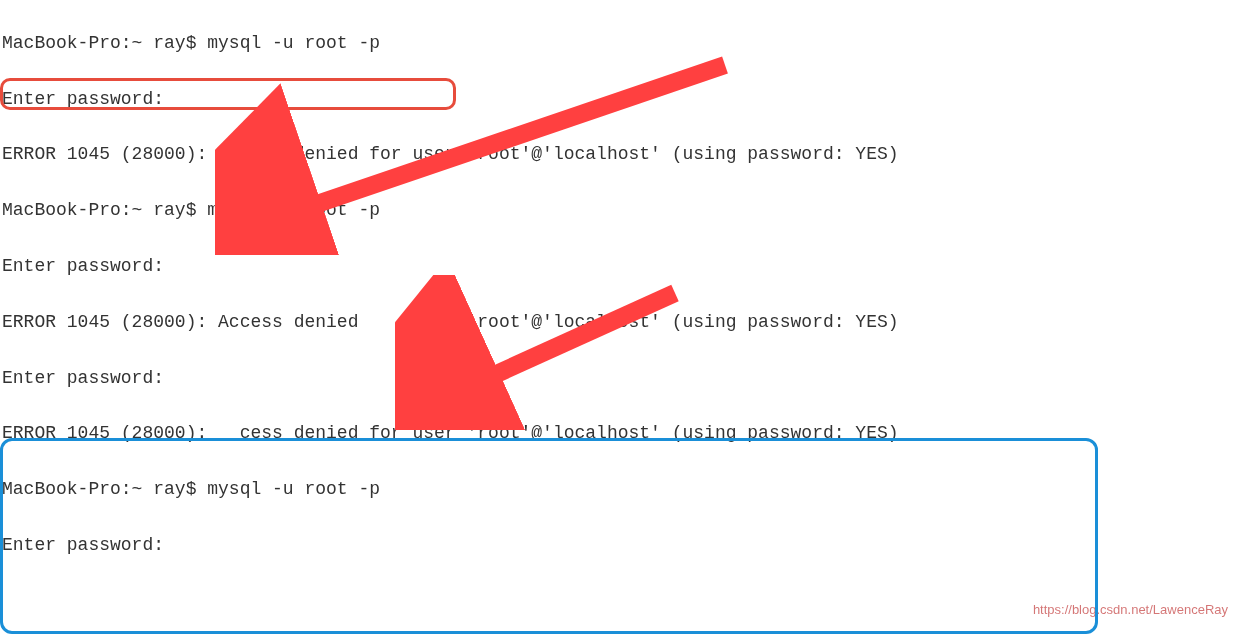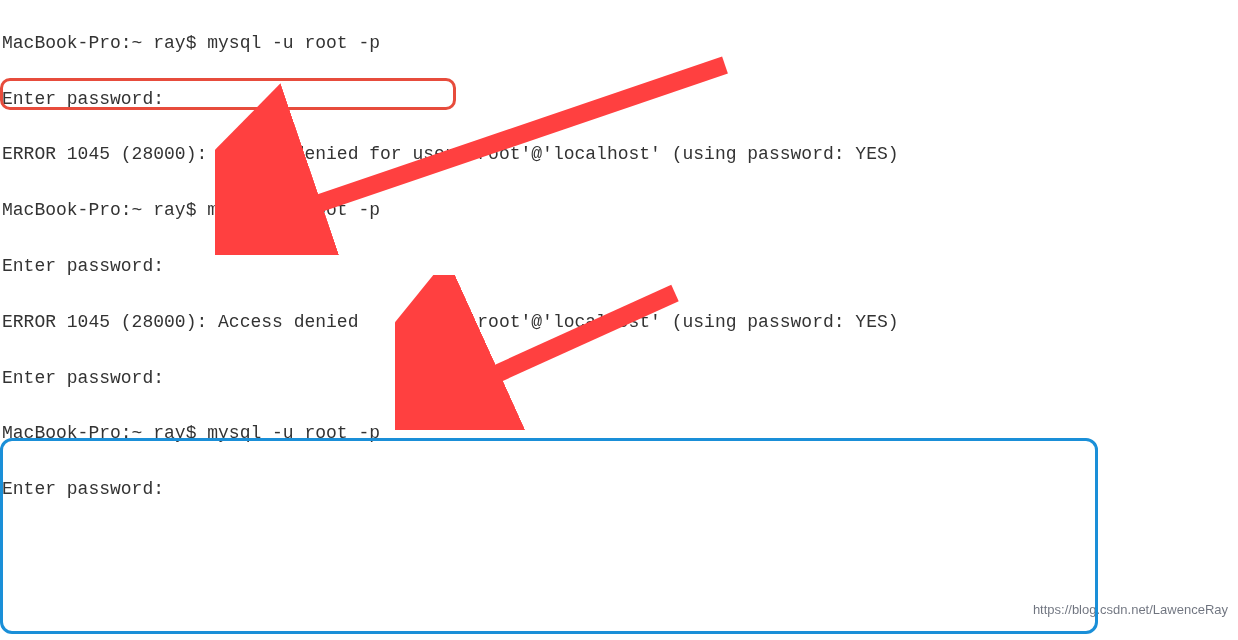--- a/index.html
+++ b/index.html
@@ -43,38 +43,39 @@
     }
     .arrow-container {
       position: absolute;
       z-index: 4;
       pointer-events: none;
     }
     .watermark {
       position: absolute;
       right: 10px;
       bottom: 20px;
-      color: #0f172a;
+      color: #b91c1c;
       font-family: Arial, sans-serif;
       font-size: 13px;
       z-index: 2;
       opacity: 0.6;
     }
   </style>
 </head>
 <body>
 
 <div class="terminal">
 <span class="line"><span>MacBook-Pro:~ ray$ </span><span>mysql -u root -p</span></span>
 <span class="line">Enter password:</span>
 <span class="line">ERROR 1045 (28000): Access denied for user 'root'@'localhost' (using password: YES)</span>
 <span class="line"><span>MacBook-Pro:~ ray$ </span><span>mysql -u root -p</span></span>
 <span class="line">Enter password: </span>
 <span class="line">ERROR 1045 (28000): Access denied     user 'root'@'localhost' (using password: YES)</span>
 <span class="line">Enter password: </span>
+<span class="line">ERROR 1045 (28000):   cess denied for user 'root'@'localhost' (using password: YES)</span>
 <span class="line"><span>MacBook-Pro:~ ray$ </span><span>mysql -u root -p</span></span>
 <span class="line">Enter password: </span>
 
 
 
 
 
 
 
 

